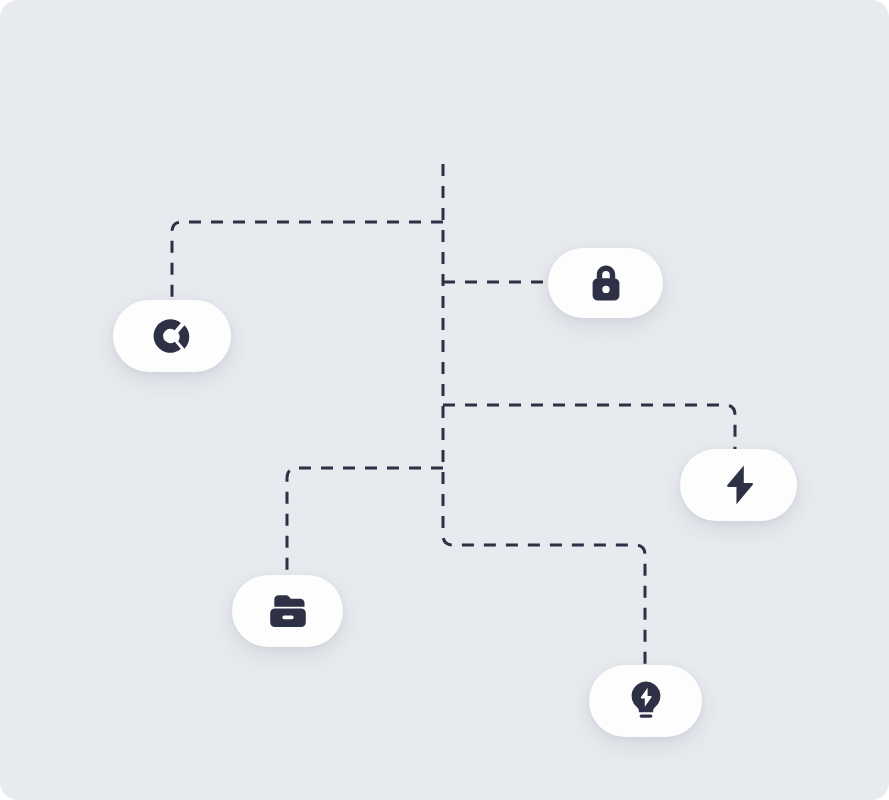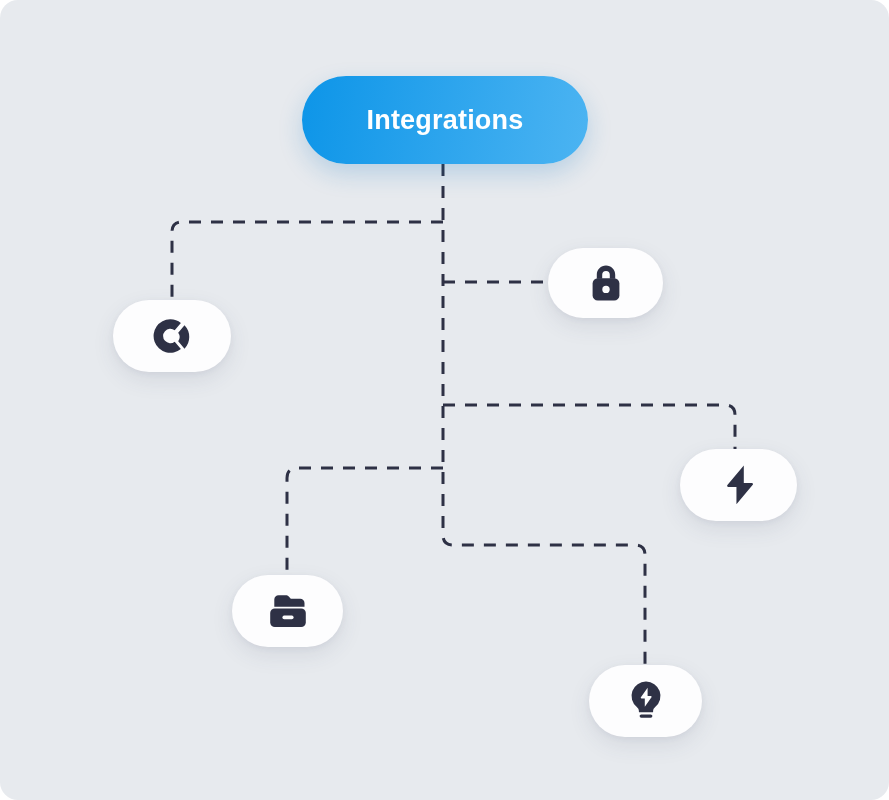--- a/index.html
+++ b/index.html
@@ -78,23 +78,20 @@
   <svg id="connectors" viewBox="0 0 889 800" xmlns="http://www.w3.org/2000/svg">
     <g fill="none" stroke="#2e3145" stroke-width="3" stroke-dasharray="12 10" stroke-linecap="butt">
       <path d="M443 164 L443 535 Q443 545 453 545 L635 545 Q645 545 645 555 L645 665"></path>
       <path d="M443 222 L182 222 Q172 222 172 232 L172 300"></path>
       <path d="M443 282 L552 282"></path>
       <path d="M443 405 L725 405 Q735 405 735 415 L735 452"></path>
       <path d="M443 468 L297 468 Q287 468 287 478 L287 578"></path>
     </g>
   </svg>
 
-  <div class="root-node" id="root-node" style="left: 302px; top: 76px; width: 286px; height: 88px; background: linear-gradient(100deg, rgb(13, 149, 232) 0%, rgb(76, 180, 242) 100%);">
-    <span class="root-label" style="color: rgb(255, 255, 255);">Integrations</span>
-  </div>
 
   <div class="leaf-node" id="node-analytics" style="left: 113px; top: 300px; width: 118px; height: 72px;">
     <span class="leaf-icon">
       <svg width="42" height="42" viewBox="0 0 42 42" xmlns="http://www.w3.org/2000/svg">
         <path fill="#2e3145" d="M19.1 4.2a16.8 16.8 0 1 0 10.8 29.9l-6.2-7.4a7.2 7.2 0 1 1 0-11.4l6.2-7.4a16.7 16.7 0 0 0-10.8-3.7z"></path>
         <path fill="#2e3145" d="M33.5 10.3l-6.3 7.5a7.2 7.2 0 0 1 0 8.4l6.3 7.5a16.8 16.8 0 0 0 0-23.4z"></path>
       </svg>
     </span>
   </div>
 

